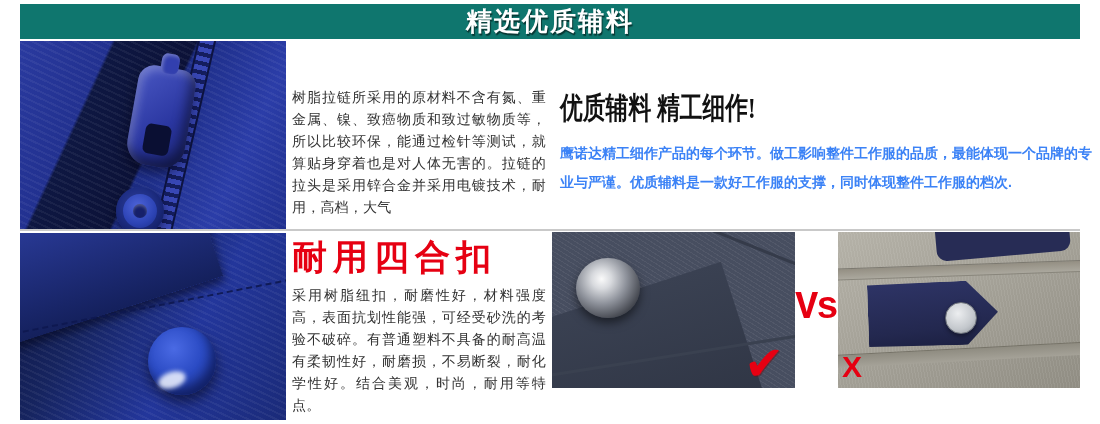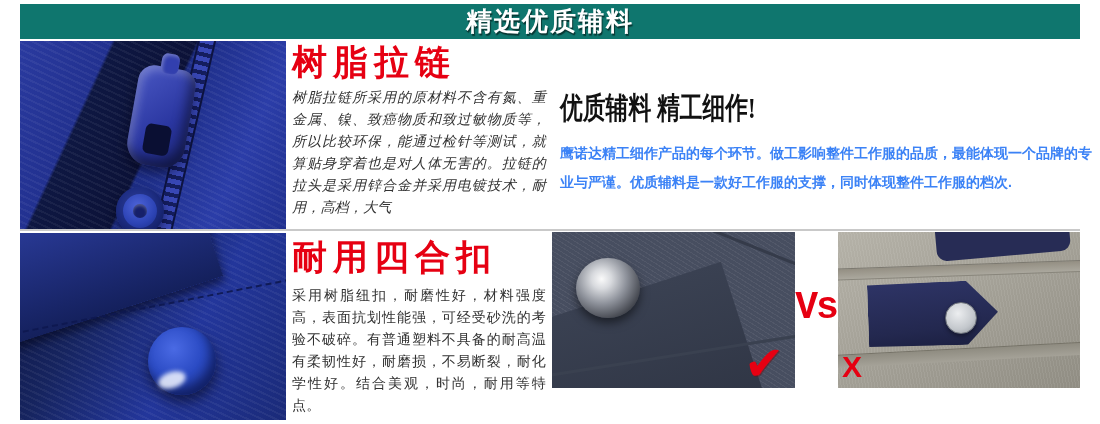--- a/index.html
+++ b/index.html
@@ -41,21 +41,21 @@
     box-shadow:0 7px 14px rgba(0,0,10,.55),inset -5px -7px 10px rgba(0,0,30,.4);}
   .blue-snap-hl{position:absolute;left:10px;bottom:7px;width:28px;height:16px;border-radius:50%;
     background:#f2f5ff;opacity:.85;filter:blur(2px);transform:rotate(-18deg);}
 
   
   .feature-heading{position:absolute;left:292px;color:#e60012;font-weight:bold;font-size:35px;letter-spacing:6px;line-height:1;}
   .h-zipper{top:44px;}
   .h-snap{top:239px;}
   .feature-body{position:absolute;left:292px;width:254px;font-size:14px;line-height:22px;color:#323232;
     text-align:justify;letter-spacing:0.2px;}
-  .b-zipper{top:86px;font-style:italic;}
+  .b-zipper{top:86px;}
   .b-snap{top:284px;}
 
   
   .quality-heading{position:absolute;left:560px;top:88px;font-family:"Liberation Serif","DejaVu Serif",serif;
     font-size:30px;font-weight:bold;color:#111;white-space:nowrap;transform:scaleX(0.76);transform-origin:left center;}
   .quality-body{position:absolute;left:560px;top:139px;width:532px;font-size:14px;font-weight:bold;
     line-height:29px;color:#3b82f6;text-align:justify;}
 
   
   .photo-navy{left:552px;top:232px;width:243px;height:156px;background:#474e60;}
@@ -122,21 +122,20 @@
 
   <div class="photo photo-bluebutton">
     <div class="fab-tex"></div>
     <div class="fold-edge"></div>
     <div class="seam-dash"></div>
     <div class="blue-snap">
       <div class="blue-snap-hl"></div>
     </div>
   </div>
 
-  <div class="feature-heading h-zipper">树脂拉链</div>
   <div class="feature-body b-zipper">树脂拉链所采用的原材料不含有氮、重金属、镍、致癌物质和致过敏物质等，所以比较环保，能通过检针等测试，就算贴身穿着也是对人体无害的。拉链的拉头是采用锌合金并采用电镀技术，耐用，高档，大气</div>
 
   <div class="feature-heading h-snap">耐用四合扣</div>
   <div class="feature-body b-snap">采用树脂纽扣，耐磨性好，材料强度高，表面抗划性能强，可经受砂洗的考验不破碎。有普通塑料不具备的耐高温有柔韧性好，耐磨损，不易断裂，耐化学性好。结合美观，时尚，耐用等特点。</div>
 
   <div class="quality-heading">优质辅料 精工细作!</div>
   <div class="quality-body">鹰诺达精工细作产品的每个环节。做工影响整件工作服的品质，最能体现一个品牌的专业与严谨。优质辅料是一款好工作服的支撑，同时体现整件工作服的档次.</div>
 
   <div class="photo photo-navy">
     <div class="navy-tex"></div>

